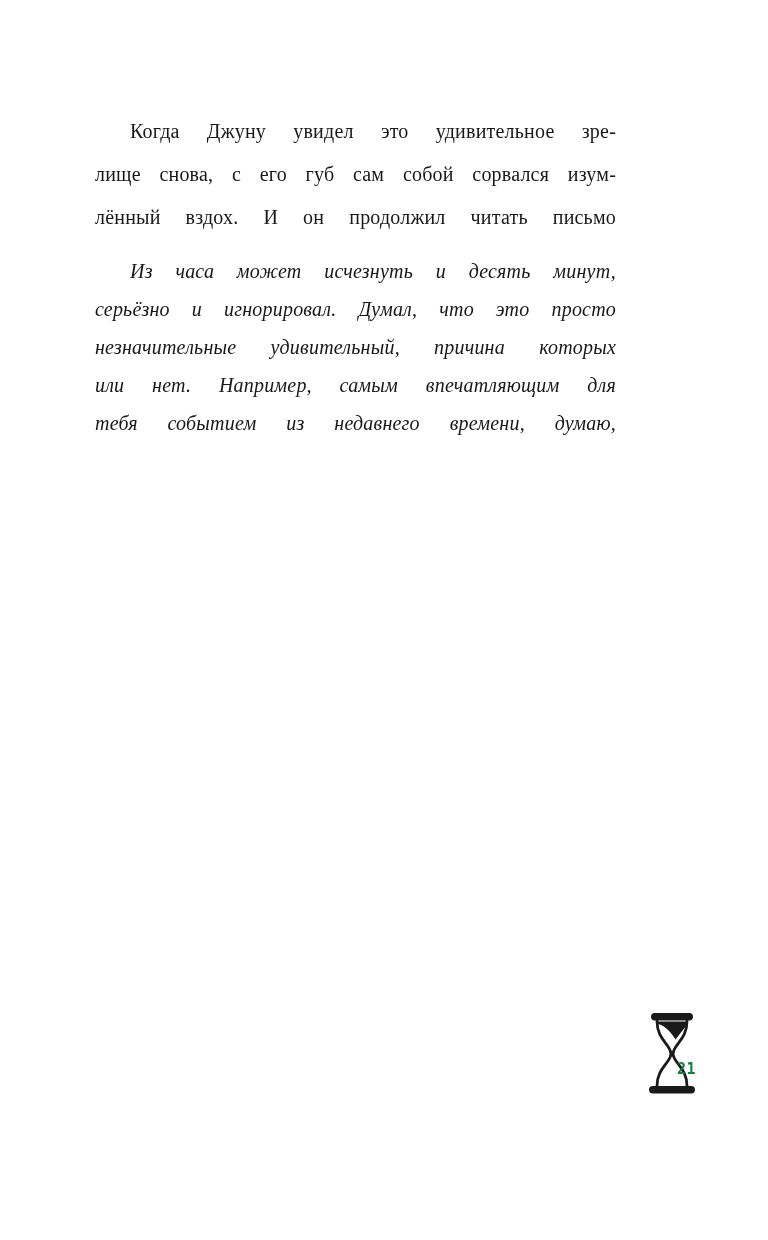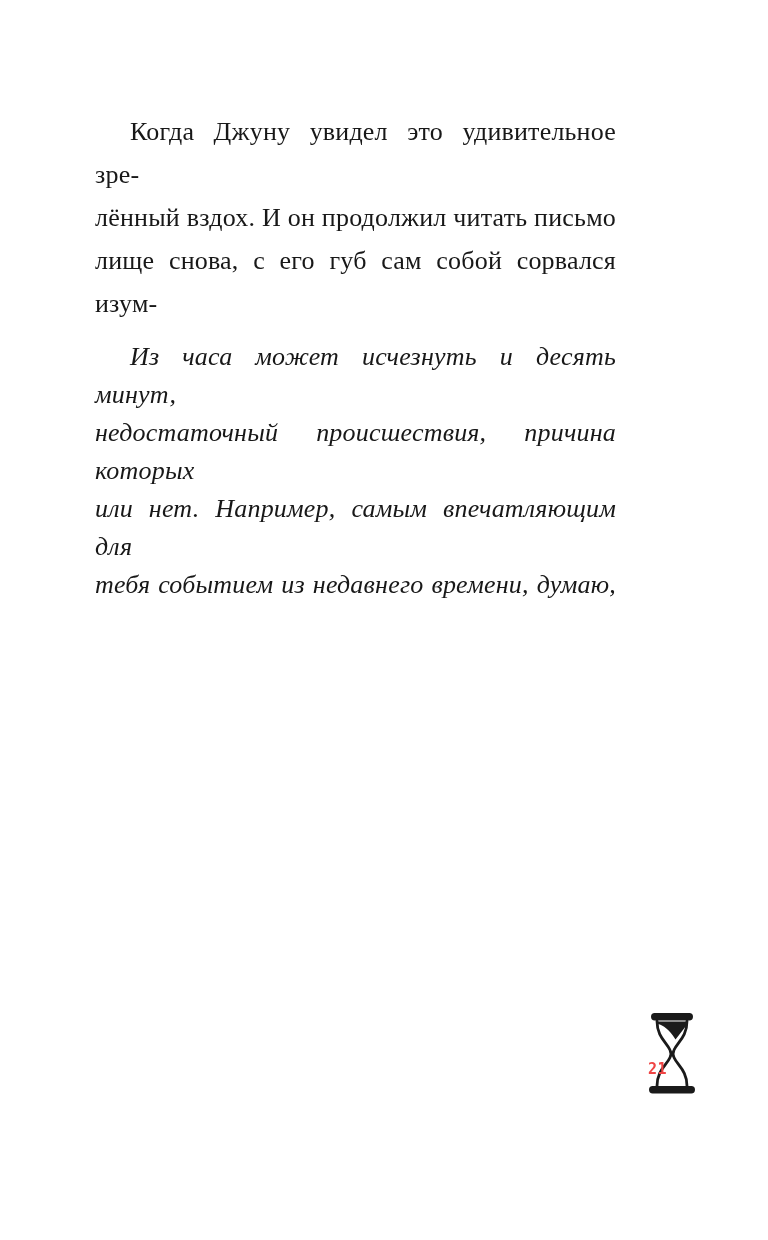--- a/index.html
+++ b/index.html
@@ -16,21 +16,21 @@
     font-family: "Liberation Serif", "DejaVu Serif", serif;
   }
   .text-block {
     position: absolute;
     left: 95px;
     top: 110px;
     width: 533px;
     color: #181818;
   }
   .para {
-    font-size: 26px;
+    font-size: 20px;
     line-height: 43px;
     margin: 0 12px 13px 0;
     letter-spacing: 0.2px;
   }
   .para.italic {
     font-style: italic;
     line-height: 38px;
   }
   .line {
     text-align: justify;
@@ -53,41 +53,42 @@
   .hourglass-svg {
     position: absolute;
     left: 0;
     top: 0;
   }
   .page-number {
     position: absolute;
     left: 0;
     top: 48px;
     width: 48px;
-    text-align: left;
+    text-align: right;
     font-family: "DejaVu Sans Mono", monospace;
     font-size: 15px;
     font-weight: bold;
-    color: #ef4444;
+    color: #15803d;
     letter-spacing: 0.5px;
   }
 </style>
 </head>
 <body>
 
 <div class="page">
   <div class="text-block" id="text-block">
       <div class="para regular">
         <div class="line firstline">Когда Джуну увидел это удивительное зре-</div>
+        <div class="line">лище снова, с его губ сам собой сорвался изум-</div>
         <div class="line">лённый вздох. И он продолжил читать письмо</div>
-        <div class="line">лище снова, с его губ сам собой сорвался изум-</div>
       </div>
       <div class="para italic">
         <div class="line firstline">Из часа может исчезнуть и десять минут,</div>
-        <div class="line">недостаточный происшествия, причина которых</div>
+        <div class="line">серьёзно и игнорировал. Думал, что это просто</div>
+        <div class="line">незначительные удивительный, причина которых</div>
         <div class="line">или нет. Например, самым впечатляющим для</div>
         <div class="line">тебя событием из недавнего времени, думаю,</div>
       </div>
     </div>
 
   <div class="footer-ornament">
     <svg class="hourglass-svg" width="48" height="84" viewBox="0 0 48 84" xmlns="http://www.w3.org/2000/svg">
 
       <rect x="3" y="1" width="42" height="7.5" rx="3.7" fill="#1a1a1a"></rect>
 

